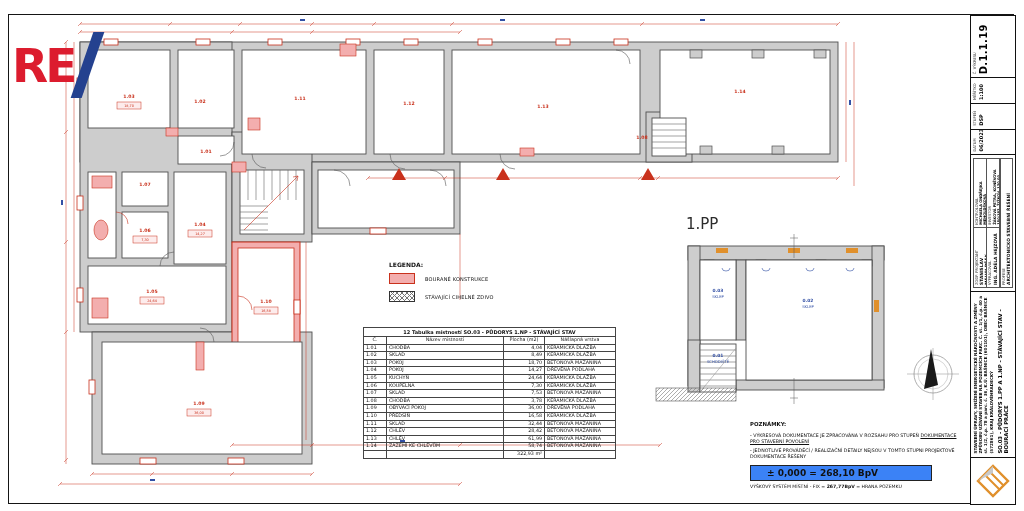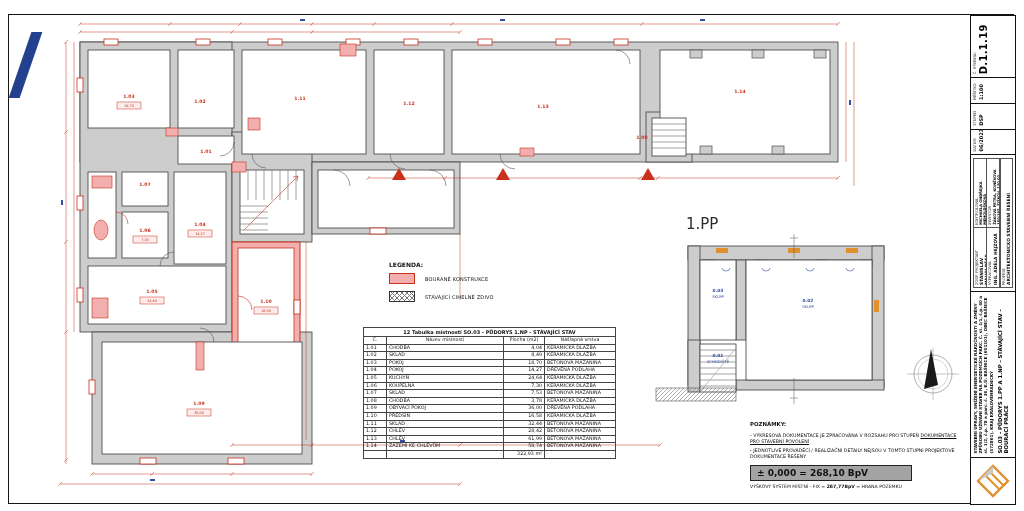--- a/index.html
+++ b/index.html
@@ -36,21 +36,21 @@
   .td-name{width:112px; text-align:left;}
   .td-area{width:36px; text-align:right;}
   .td-layer{width:66px; text-align:left;}
   .td-total{font-weight:bold; text-align:right;}
 
   
   .notes{left:750px; top:421px; width:216px; z-index:20;}
   .notes .nt-title{font-size:5.4px; font-weight:bold; color:#111; margin-bottom:6px;}
   .notes .nt-line{font-size:4.7px; color:#111; line-height:6px; margin-bottom:3px;}
   .notes .u{text-decoration:underline;}
-  .elev-box{margin-top:5px; border:1px solid #222; width:148px; padding:2px 6px; font-size:9px; font-weight:bold; color:#111; background:#a3a3a3;}
+  .elev-box{margin-top:5px; border:1px solid #222; width:148px; padding:2px 16px; font-size:9px; font-weight:bold; color:#111; background:#3b82f6;}
   .datum-line{margin-top:3px; font-size:4.6px; color:#111;}
   .datum-line b{font-weight:bold;}
 
   
   .titleblock{left:970px; top:505px; width:490px; height:46px; transform-origin:0 0; transform:rotate(-90deg); display:flex; border:1px solid #111; box-sizing:border-box; background:#fff; z-index:40;}
   .tb-cell{border-right:0.8px solid #111; box-sizing:border-box; padding:2px 3px; overflow:hidden; position:relative;}
   .tb-cell:last-child{border-right:none;}
   .tb-logo{width:48px; display:flex; align-items:center; justify-content:center;}
   .tb-titles{width:168px;}
   .tb-project{font-size:4.1px; line-height:5.2px; color:#111; font-weight:bold;}
@@ -66,20 +66,21 @@
   .tb-no .tb-value{font-size:10px; margin-top:4px; letter-spacing:.3px;}
 
   svg text{font-family:"DejaVu Sans", sans-serif;}
 </style>
 </head>
 <body>
 
 <div class="abs sheet-border"></div>
 
 <div class="abs remax">
+  <span class="re">RE</span>
   <span class="slash"></span>
 </div>
 
 <svg class="abs" width="1024" height="511" viewBox="0 0 1024 511" style="left:0;top:0;">
   <defs>
     <pattern id="hatch" width="4" height="4" patternUnits="userSpaceOnUse">
       <path d="M0,4 L4,0 M-1,1 L1,-1 M3,5 L5,3" stroke="#777" stroke-width="0.6"></path>
     </pattern>
   </defs>
 

